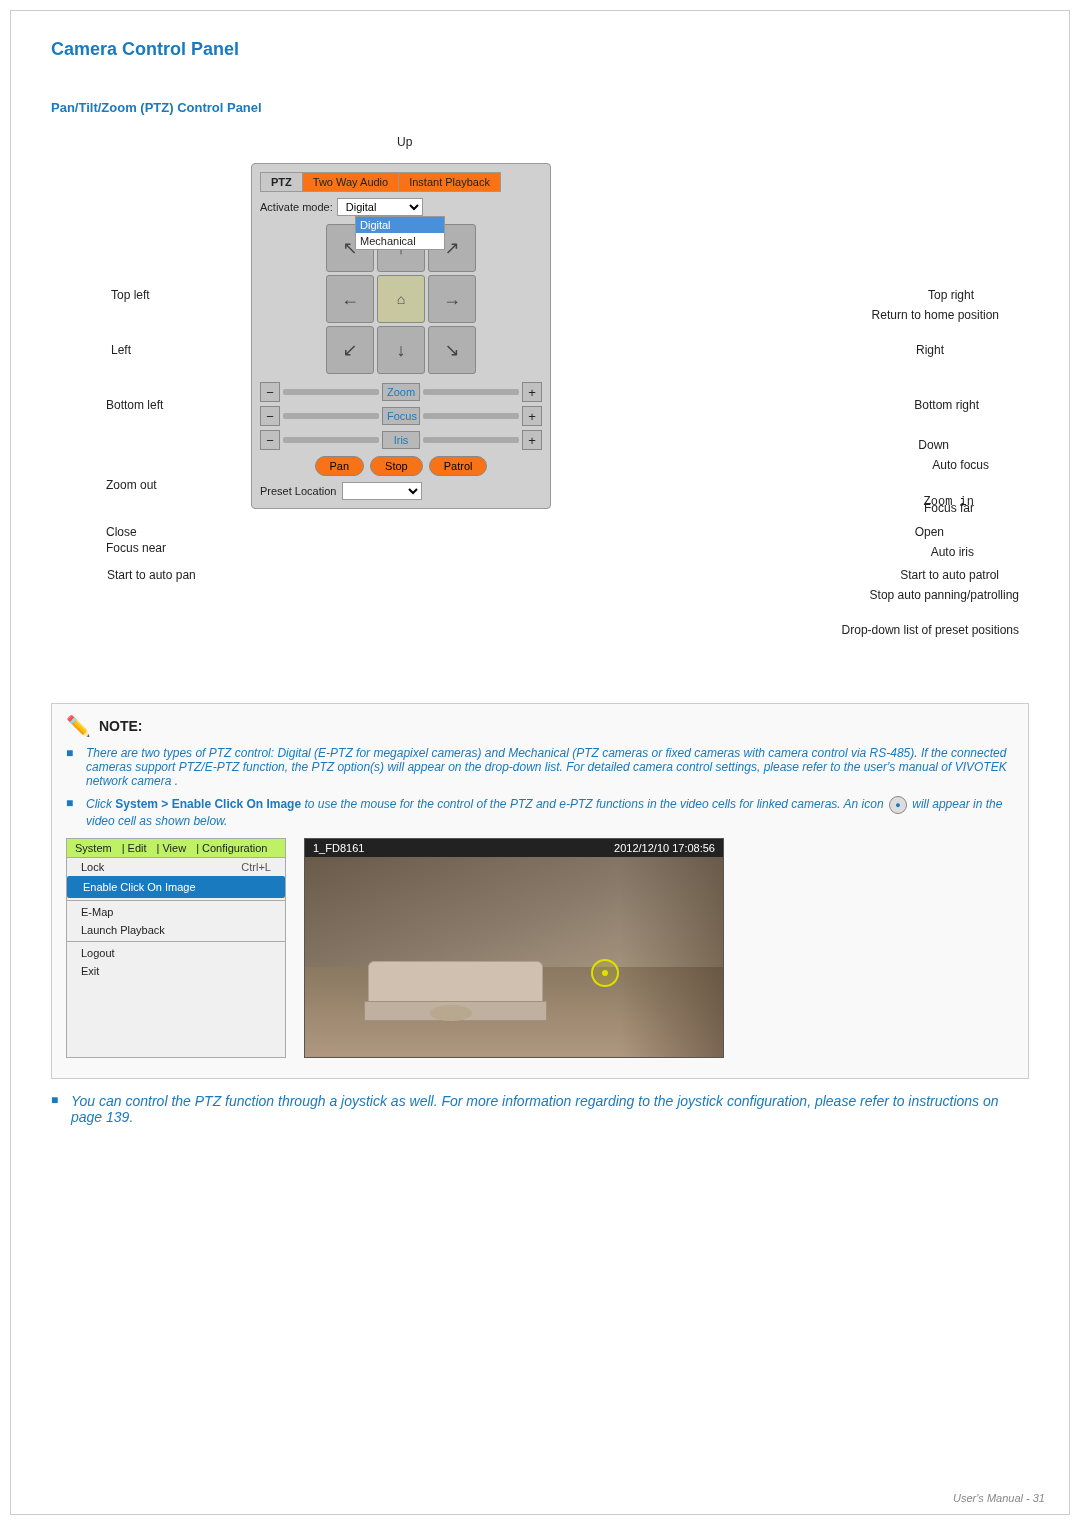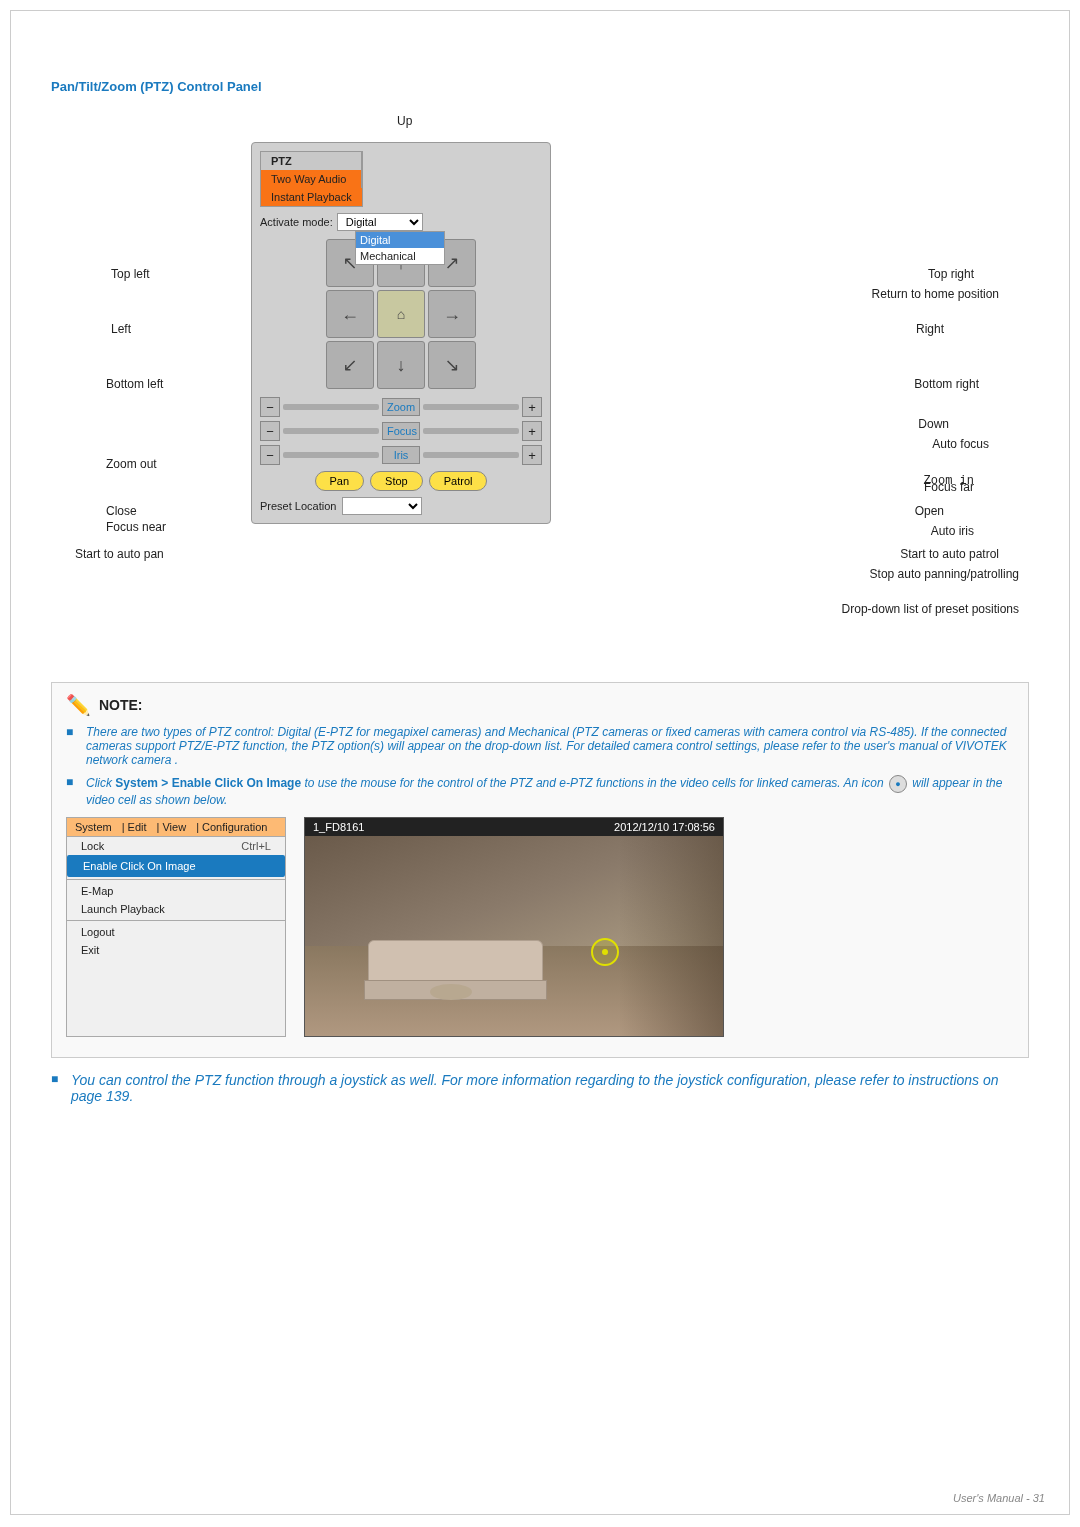--- a/index.html
+++ b/index.html
@@ -62,21 +62,20 @@
       border: 1px solid #999;
       border-radius: 4px;
       padding: 8px;
     }
     .ptz-tabs {
       display: flex;
       margin-bottom: 6px;
       border: 1px solid #999;
       background: #e8e8e8;
       width: fit-content;
-      flex-direction: column;
     }
     .ptz-tab {
       padding: 3px 10px;
       font-size: 11px;
       cursor: pointer;
       border-right: 1px solid #999;
       background: #f97316;
     }
     .ptz-tab:last-child { border-right: none; }
     .ptz-tab.active {
@@ -188,21 +187,21 @@
       border-radius: 2px;
     }
     
     .pan-row {
       display: flex;
       justify-content: center;
       gap: 6px;
       margin-top: 6px;
     }
     .pan-btn {
-      background: #fde047;
+      background: #f97316;
       border: 1px solid #888;
       border-radius: 12px;
       padding: 3px 14px;
       font-size: 11px;
       cursor: pointer;
     }
     
     .preset-row {
       display: flex;
       align-items: center;
@@ -270,21 +269,21 @@
       margin-top: 10px;
       margin-bottom: 10px;
     }
     .menu-screenshot {
       border: 1px solid #aaa;
       background: #f0f0f0;
       width: 220px;
       font-size: 11px;
     }
     .menu-topbar {
-      background: #fdba74;
+      background: #bef264;
       border-bottom: 1px solid #aaa;
       padding: 3px 8px;
       display: flex;
       gap: 10px;
       font-size: 11px;
     }
     .menu-topbar span { cursor: pointer; }
     .menu-divider {
       border-top: 1px solid #aaa;
       margin: 2px 0;
@@ -355,20 +354,21 @@
     }
   </style>
 </head>
 <body>
 
 <div class="page-border">
 
 
   <div class="main-content">
 
+    <div class="section-title">Camera Control Panel</div>
     <div class="subsection-title">Pan/Tilt/Zoom (PTZ) Control Panel</div>
 
     <div class="ptz-diagram-area">
 
       <div class="diagram-label" style="top:2px; left:346px;">Up</div>
 
       <div class="ptz-panel">
 
         <div class="ptz-tabs">
           <div class="ptz-tab active">PTZ</div>
@@ -438,21 +438,21 @@
           </select>
         </div>
       </div>
 
       <div class="diagram-label" style="top:155px; left:60px;">Top left</div>
       <div class="diagram-label" style="top:210px; left:60px;">Left</div>
       <div class="diagram-label" style="top:265px; left:55px;">Bottom left</div>
       <div class="diagram-label" style="top:345px; left:55px;">Zoom out</div>
       <div class="diagram-label" style="top:368px; left:55px;margin-top:40px;">Focus near</div>
       <div class="diagram-label" style="top:392px; left:55px;">Close</div>
-      <div class="diagram-label" style="top:435px; left:24px;">Start to auto pan</div>
+      <div class="diagram-label" style="top:435px; left:56px;">Start to auto pan</div>
 
       <div class="diagram-label" style="top:155px; right:55px;">Top right</div>
       <div class="diagram-label" style="top:175px; right:30px;">Return to home position</div>
       <div class="diagram-label" style="top:210px; right:85px;">Right</div>
       <div class="diagram-label" style="top:265px; right:50px;">Bottom right</div>
       <div class="diagram-label" style="top:305px; right:80px;">Down</div>
       <div class="diagram-label" style="top:325px; right:40px;">Auto focus</div>
       <div class="diagram-label" style="top:362px; right:55px;font-family:Liberation Mono, monospace;">Zoom in</div>
       <div class="diagram-label" style="top:368px; right:55px;">Focus far</div>
       <div class="diagram-label" style="top:392px; right:85px;">Open</div>

